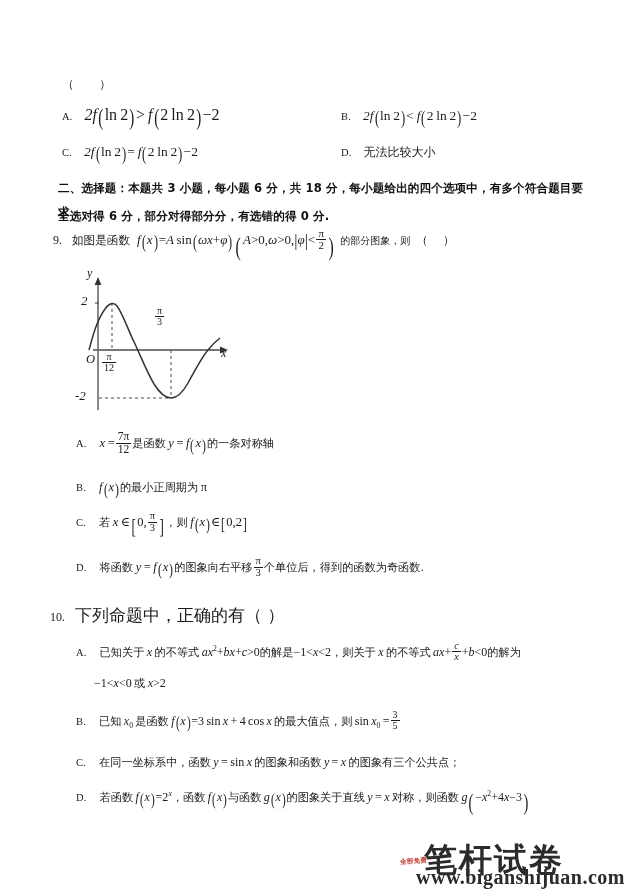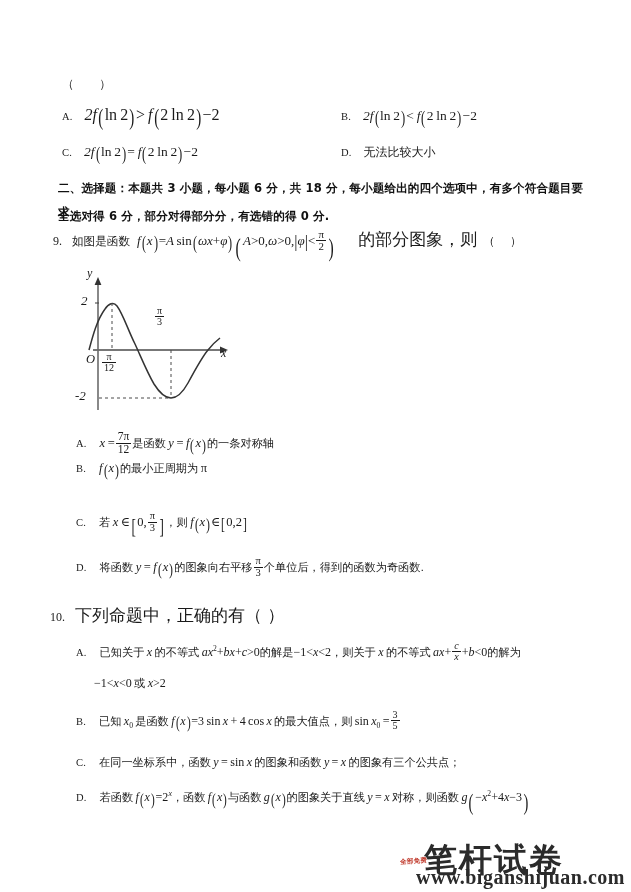--- a/index.html
+++ b/index.html
@@ -163,21 +163,21 @@
     <span class="cn" style="font-size:12px; margin-left:8px;">无法比较大小</span>
   </div>
 
   <div class="blk sect" style="left:58px; top:176px; width:535px;">二、选择题：本题共 3 小题，每小题 6 分，共 18 分，每小题给出的四个选项中，有多个符合题目要求，</div>
   <div class="blk sect" style="left:58px; top:204px; width:535px;">全选对得 6 分，部分对得部分分，有选错的得 0 分.</div>
 
   <div class="blk" style="left:53px; top:228px;">
     <span class="qnum">9.</span>
     <span class="cn" style="font-size:11.6px; margin-left:6px;">如图是函数</span>
     <span class="math nowrap" style="font-size:13px; margin-left:3px;"><span class="math">f</span><span class="medparen">(</span><span class="math">x</span><span class="medparen">)</span><span class="up">=</span><span class="math">A</span><span class="up"> sin</span><span class="medparen">(</span><span class="math">ωx</span><span class="up">+</span><span class="math">φ</span><span class="medparen">)</span><span class="bigparen" style="vertical-align:-0.42em;">(</span><span class="math" style="margin-left:1px;">A</span><span class="up">&gt;0,</span><span class="math">ω</span><span class="up">&gt;0,</span><span class="up" style="font-size:1.25em;vertical-align:-0.1em;">|</span><span class="math">φ</span><span class="up" style="font-size:1.25em;vertical-align:-0.1em;">|</span><span class="up">&lt;</span><span class="frac frac-sm"><span class="num up">π</span><span class="den up">2</span></span><span class="bigparen" style="vertical-align:-0.42em;">)</span></span>
-    <span class="cn" style="font-size:17px; margin-left:19px;">的部分图象，则</span>
+    <span class="cn" style="font-size:10px; margin-left:1px;">的部分图象，则</span>
     <span class="cn" style="font-size:11.6px; letter-spacing:1px; margin-left:2px;">（&nbsp;&nbsp;&nbsp;）</span>
   </div>
 
   <div class="figure" style="left:55px; top:262px; width:200px; height:152px;">
     <svg width="200" height="152" viewBox="0 0 200 152" xmlns="http://www.w3.org/2000/svg">
 
       <line x1="38" y1="88" x2="165" y2="88" stroke="#4a4a4a" stroke-width="1.4"></line>
       <polygon points="165,84.5 173,88 165,91.5" fill="#333"></polygon>
       <line x1="43" y1="148" x2="43" y2="23" stroke="#6b6b6b" stroke-width="1.6"></line>
       <polygon points="39.6,23 43,15 46.4,23" fill="#333"></polygon>
@@ -216,21 +216,21 @@
     <span class="blk" style="left:99px; top:44px; font-size:11px; text-align:center;">
       <span class="frac"><span class="num">π</span><span class="den">3</span></span>
     </span>
   </div>
 
   <div class="blk" style="left:76px; top:431px;">
     <span class="opt-letter">A.</span>
     <span class="math nowrap" style="font-size:12.5px; margin-left:9px;"><span class="math">x</span><span class="up"> =</span><span class="frac"><span class="num up">7π</span><span class="den up">12</span></span><span class="cn" style="font-size:11.2px;">是函数</span><span class="math"> y</span><span class="up"> = </span><span class="math">f</span><span class="medparen">(</span><span class="math">x</span><span class="medparen">)</span><span class="cn" style="font-size:11.2px;">的一条对称轴</span></span>
   </div>
 
-  <div class="blk" style="left:76px; top:458px;">
+  <div class="blk" style="left:76px; top:477px;">
     <span class="opt-letter">B.</span>
     <span class="math nowrap" style="font-size:12.5px; margin-left:9px;"><span class="math">f</span><span class="medparen">(</span><span class="math">x</span><span class="medparen">)</span><span class="cn" style="font-size:11.2px;">的最小正周期为</span><span class="up"> π</span></span>
   </div>
 
   <div class="blk" style="left:76px; top:511px;">
     <span class="opt-letter">C.</span>
     <span class="math nowrap" style="font-size:12.5px; margin-left:9px;"><span class="cn" style="font-size:11.2px;">若</span><span class="math"> x</span><span class="up"> ∈</span><span class="br">[</span><span class="up">0,</span><span class="frac frac-sm"><span class="num up">π</span><span class="den up">3</span></span><span class="br">]</span><span class="cn" style="font-size:11.2px;">，则</span><span class="math"> f</span><span class="medparen">(</span><span class="math">x</span><span class="medparen">)</span><span class="up">∈</span><span class="medparen">[</span><span class="up">0,2</span><span class="medparen">]</span></span>
   </div>
 
   <div class="blk" style="left:76px; top:556px;">

